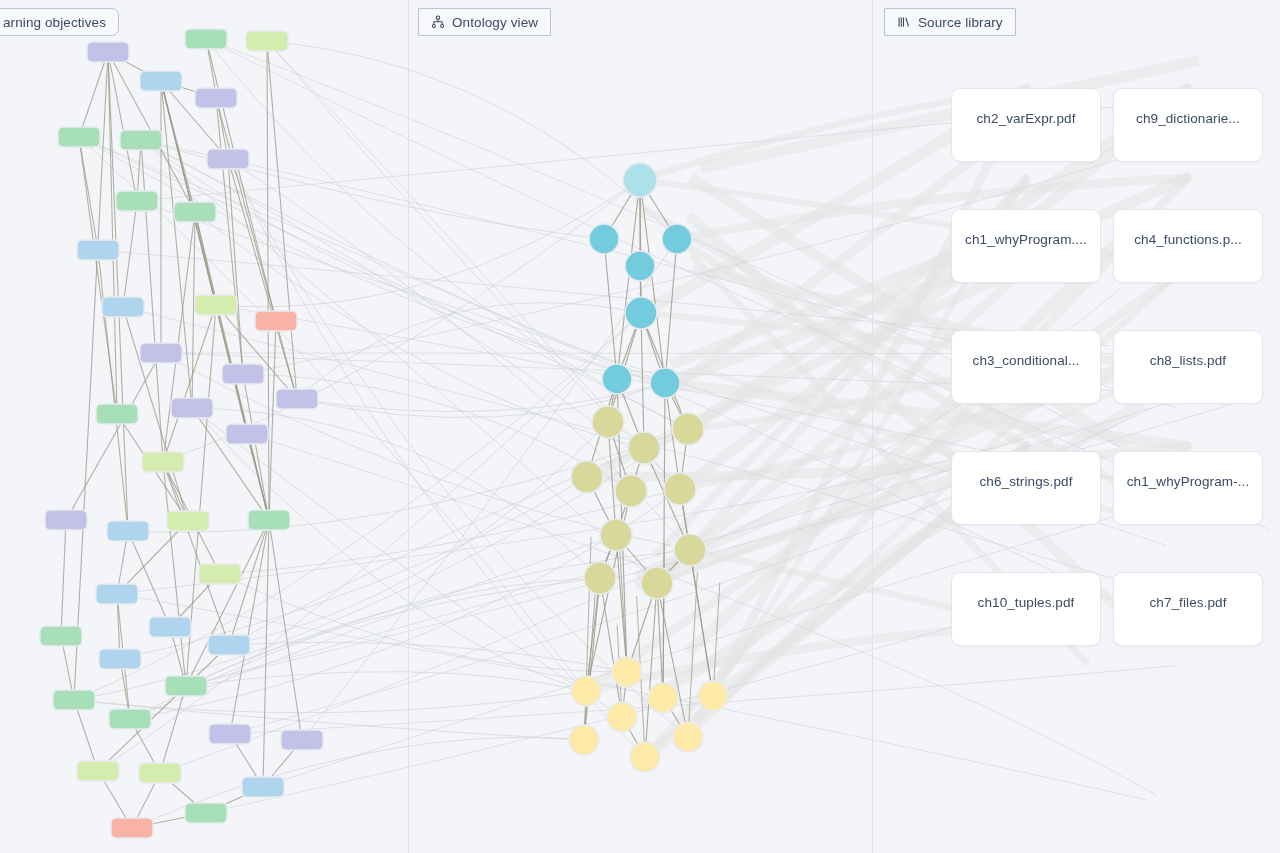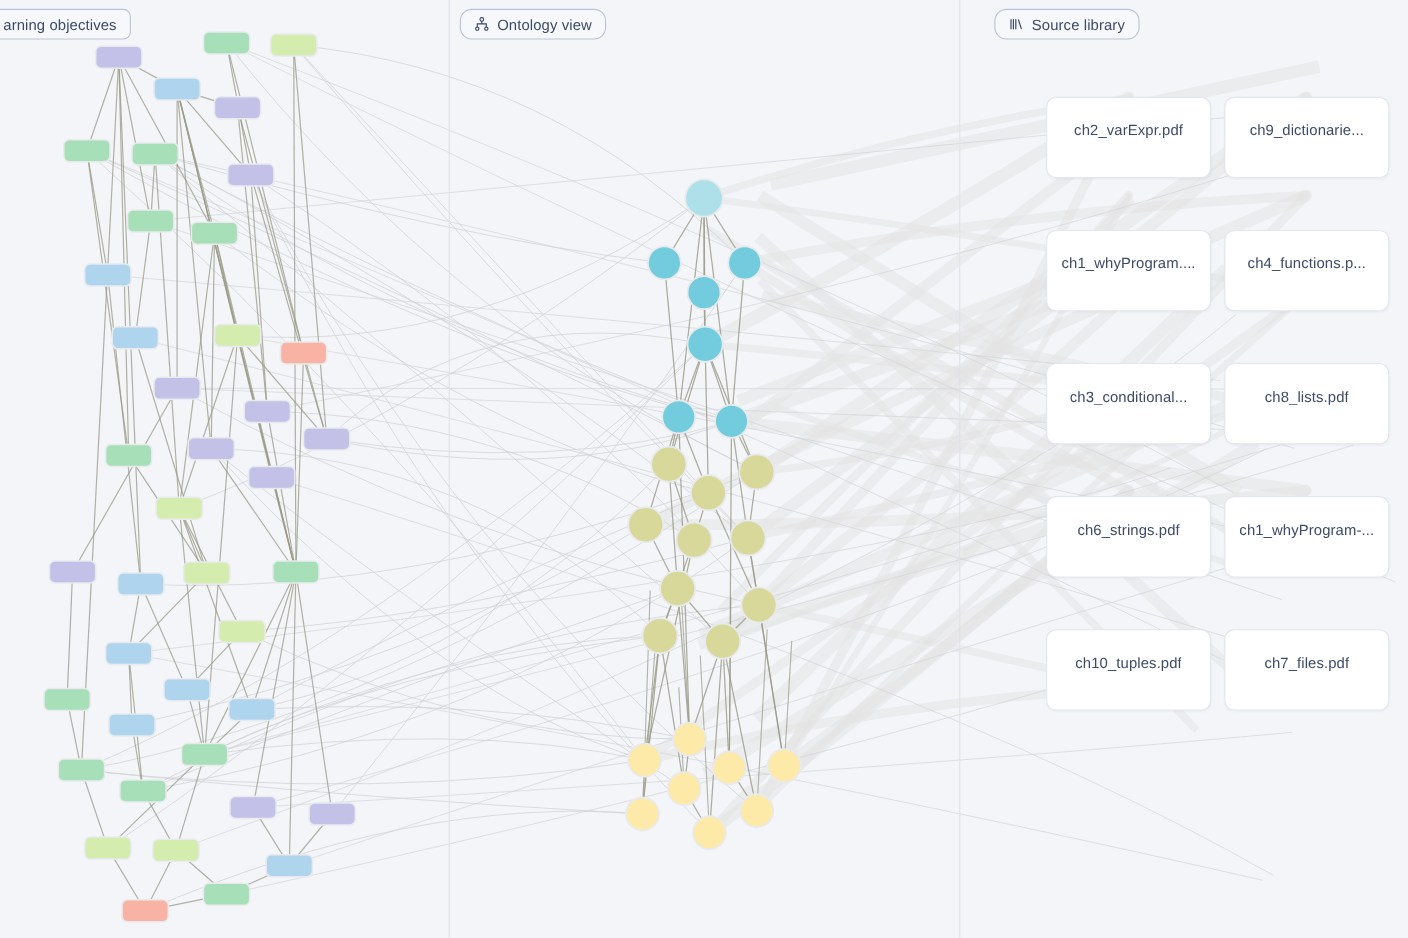--- a/index.html
+++ b/index.html
@@ -37,36 +37,36 @@
   
   .pill-btn {
     position: absolute;
     display: inline-flex;
     align-items: center;
     gap: 7px;
     height: 28px;
     padding: 0 12px;
     background: #f7f8fb;
     border: 1px solid #b9c2d6;
-    border-radius: 11px;
+    border-radius: 1px;
     color: #3b4a66;
     font-size: 13.5px;
     letter-spacing: 0.1px;
     white-space: nowrap;
     cursor: pointer;
     z-index: 40;
   }
   .pill-btn .glyph { display: inline-flex; align-items: center; }
   #btn-learning-objectives {
     left: -8px; top: 8px;
     padding-left: 10px;
     border-radius: 7px;
   }
   #btn-ontology-view { left: 418px; top: 8px; }
-  #btn-source-library { left: 904px; top: 8px; }
+  #btn-source-library { left: 884px; top: 8px; }
 
   
   #source-library {
     position: absolute;
     left: 951px; top: 52px;
     width: 330px;
     z-index: 30;
   }
   .card-grid {
     display: flex;

